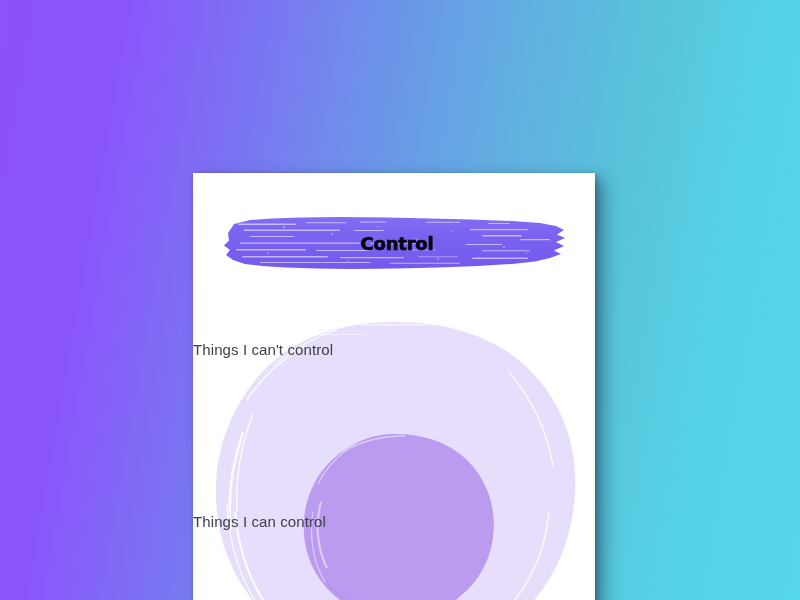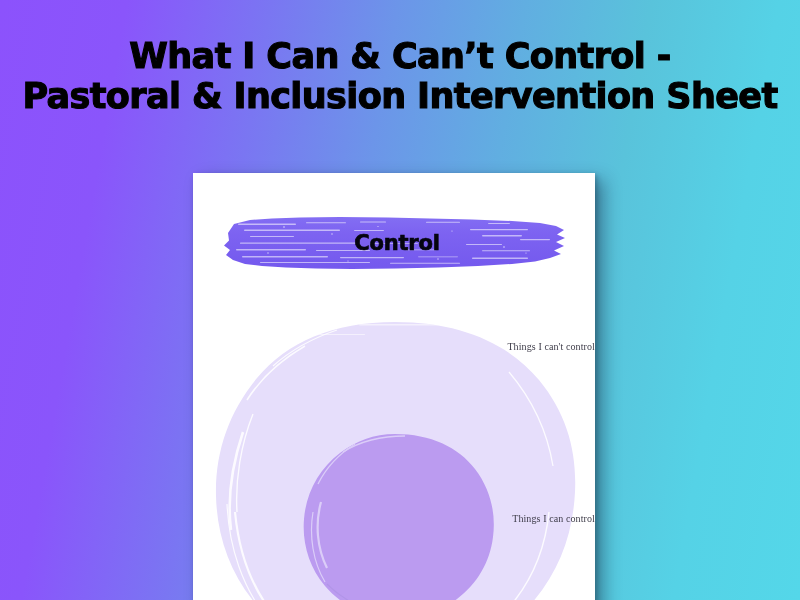--- a/index.html
+++ b/index.html
@@ -84,43 +84,43 @@
     position: absolute;
     left: 0; top: 0;
     width: 350px;
     height: 68px;
     display: flex;
     align-items: center;
     justify-content: center;
     color: #050510;
     font-family: "DejaVu Sans", "Liberation Sans", sans-serif;
     font-weight: 700;
-    font-size: 21px;
+    font-size: 18px;
     letter-spacing: -0.2px;
     -webkit-text-stroke: 0.7px #050510;
     padding-left: 4px;
     box-sizing: border-box;
   }
 
   
   #circles {
     position: absolute;
     left: 16px;
     top: 143px;
     width: 372px;
     height: 360px;
   }
   #circles svg { display: block; width: 100%; height: 100%; }
 
   .circ-label {
     position: absolute;
-    text-align: right;
+    text-align: left;
     color: #3F3D4A;
-    font-family: Liberation Serif, serif;
-    font-size: 10px;
+    font-family: Liberation Sans, sans-serif;
+    font-size: 15px;
     letter-spacing: 0.1px;
     white-space: nowrap;
   }
   #label-outer {
     left: 0;
     top: 168px;
     width: 402px;
   }
   #label-inner {
     left: 0;
@@ -129,24 +129,20 @@
     margin-top: 35px;
   }
 </style>
 </head>
 <body>
 
 <div id="canvas">
 
   <div id="bg"></div>
 
-  <div id="title">
-    <span class="tl">What I Can &amp; Can’t Control -</span>
-    <span class="tl">Pastoral &amp; Inclusion Intervention Sheet</span>
-  </div>
 
   <div id="sheet">
 
     <div id="banner-wrap">
       <svg viewBox="0 0 350 68" preserveAspectRatio="none">
         <defs>
           <clipPath id="brushclip">
             <path d="M8,24 L14,15 L30,11 L52,9.5 L80,8.5 L120,8 L168,8.5 L210,9.5
                      L252,10.5 L292,12 L320,14 L336,17 L344,21 L337,25.5 L345,29
                      L336,33 L344,37 L334,41.5 L341,45 L330,49 L315,52.5 L292,55

